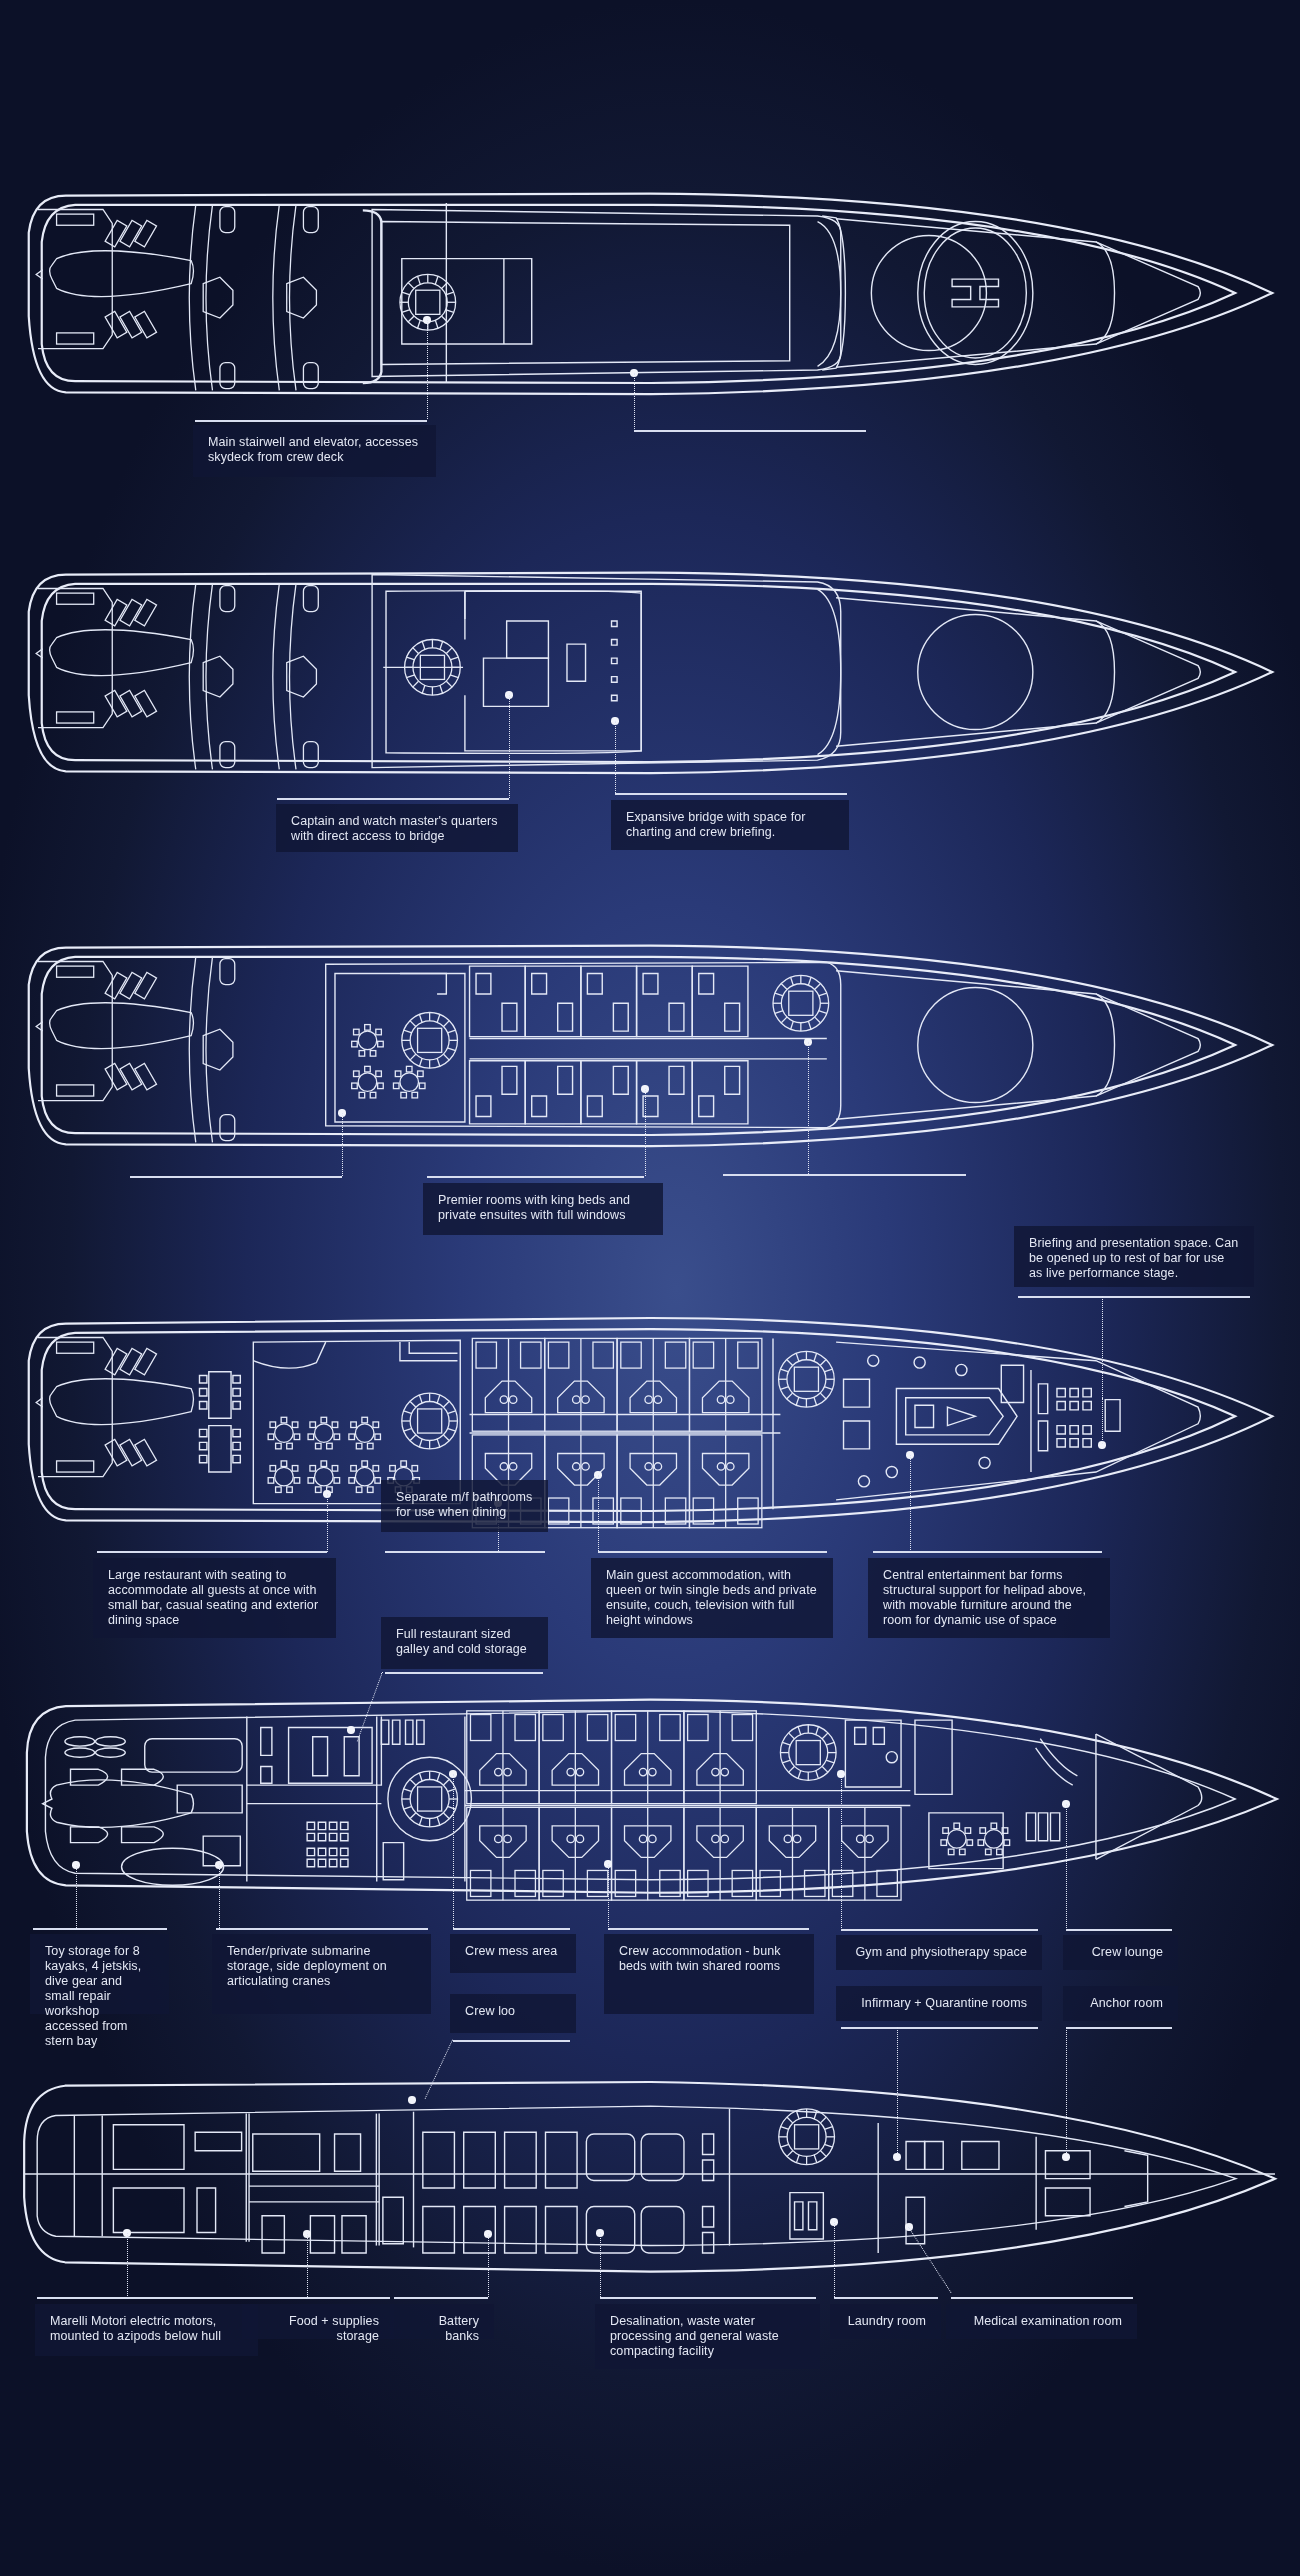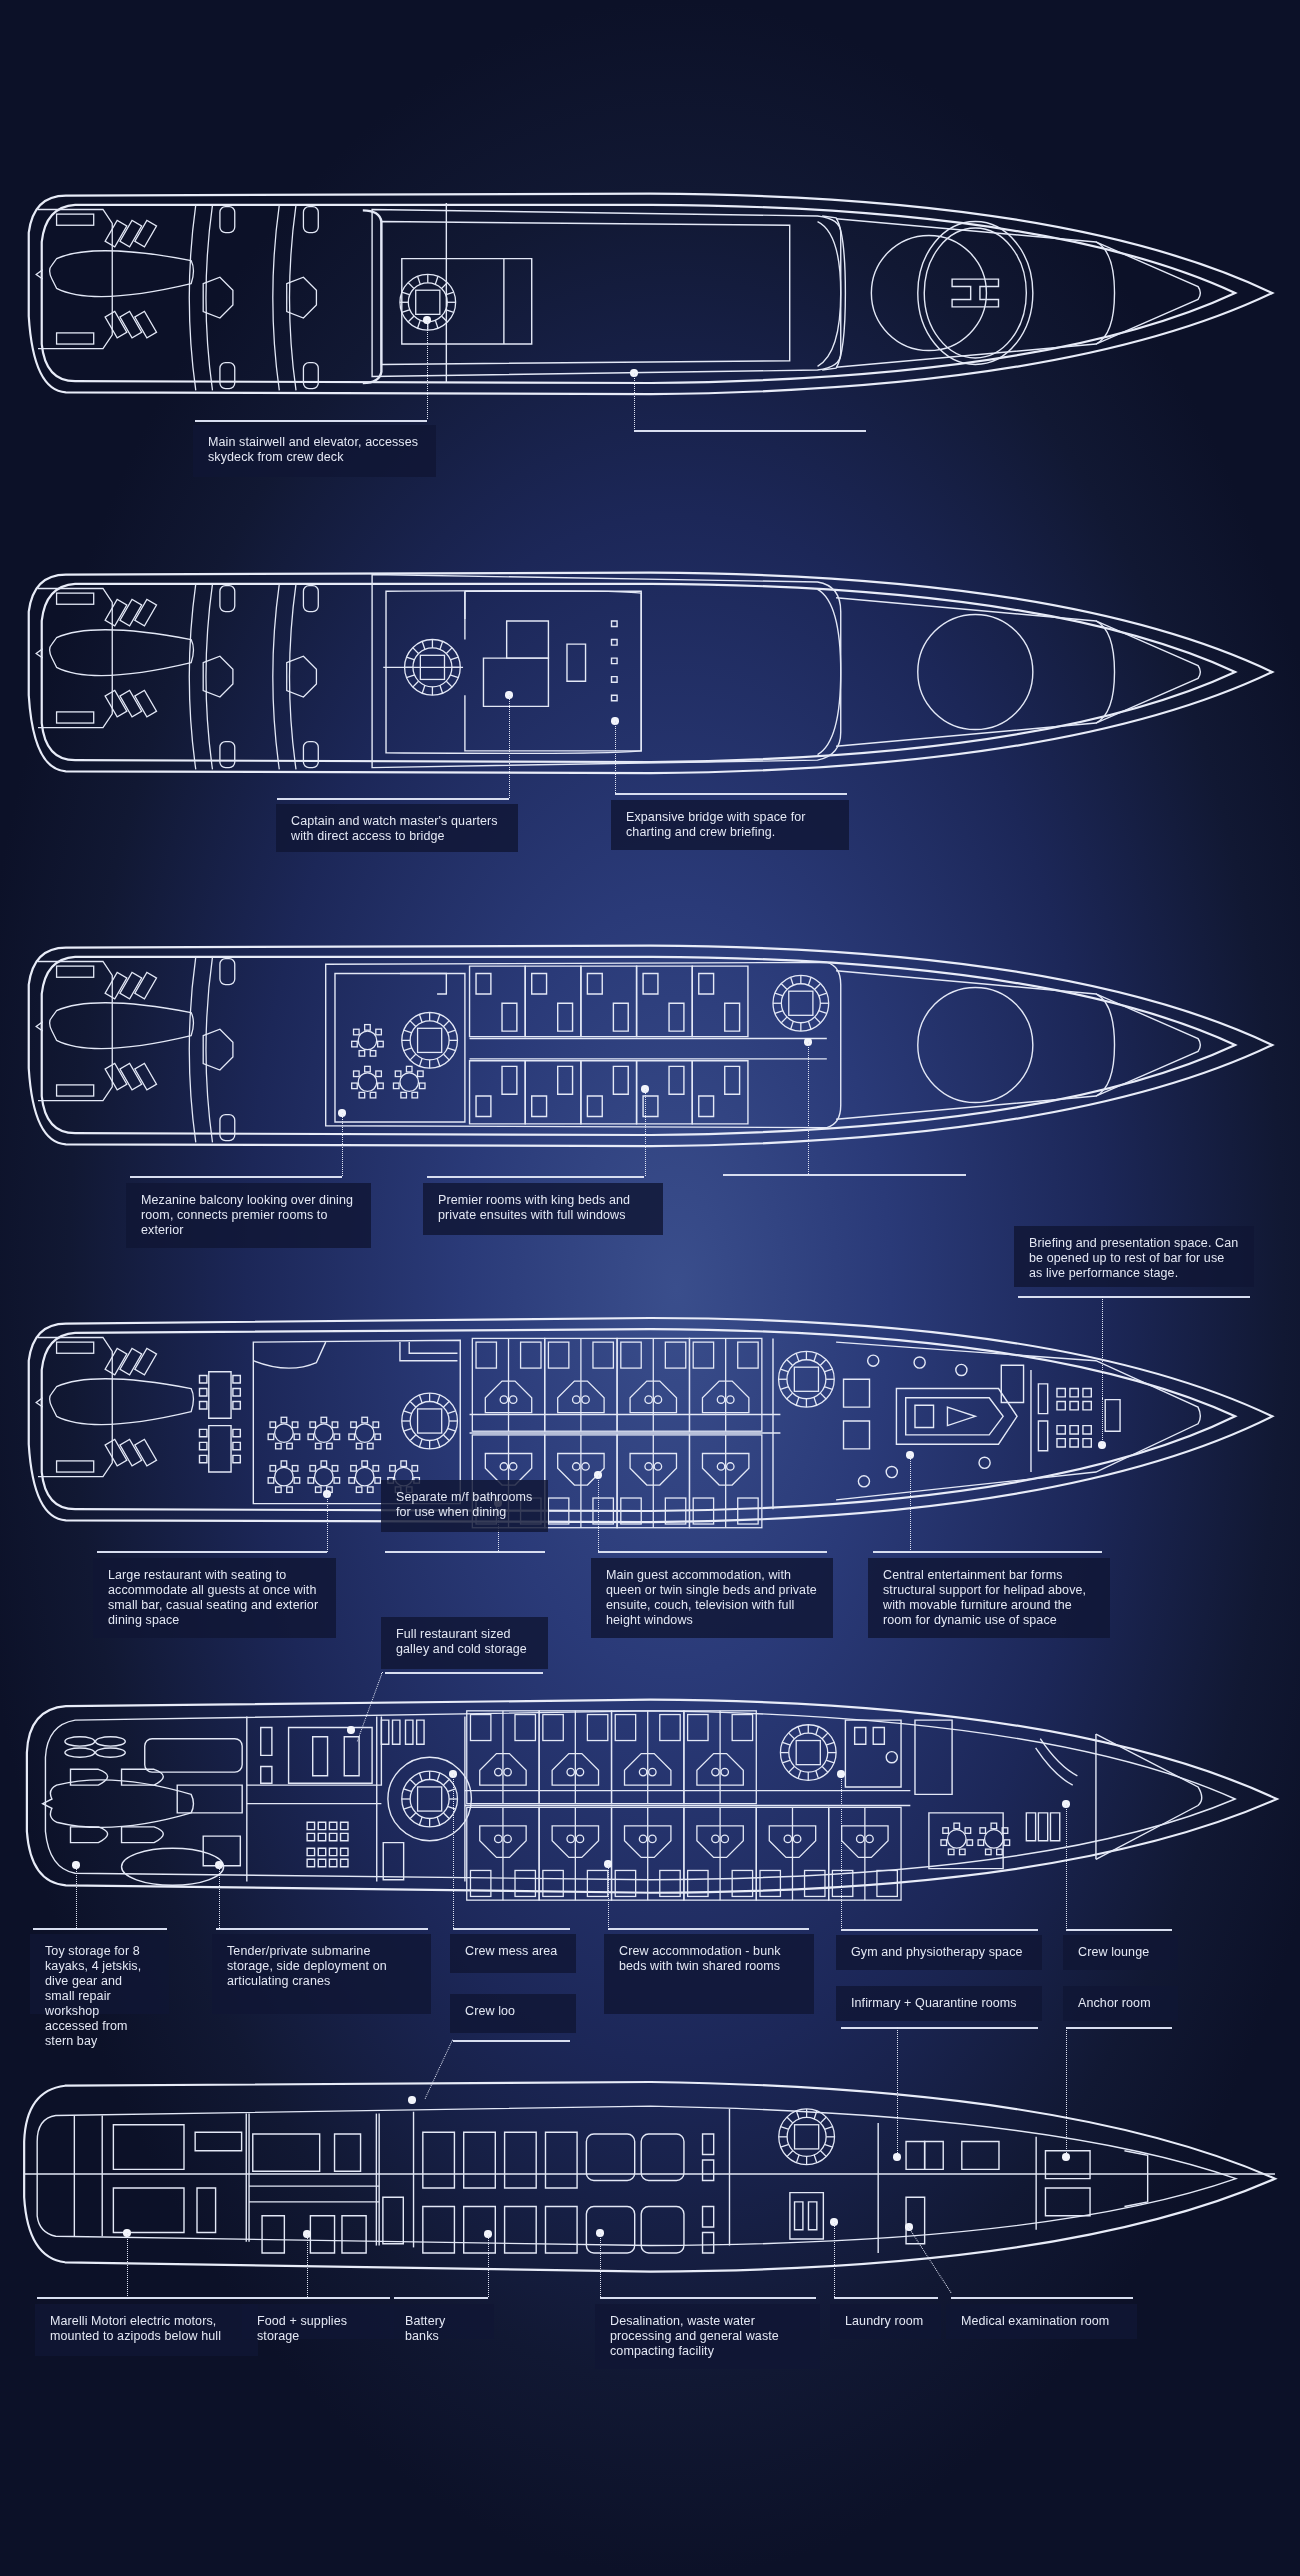--- a/index.html
+++ b/index.html
@@ -13,21 +13,21 @@
   svg.deck *{vector-effect:non-scaling-stroke;}
   .hull{fill:none;stroke:#e8ecf8;stroke-width:2.2;}
   .ln{fill:none;stroke:#e3e8f6;stroke-width:1.4;}
   .ln2{fill:none;stroke:#e3e8f6;stroke-width:2.4;}
   .callout{
     position:absolute;background:rgba(16,22,52,0.82);
     color:#e4e8f4;font-size:12.5px;line-height:15px;
     padding:10.2px 15px 11px 15px;box-sizing:border-box;
     letter-spacing:0.1px;
   }
-  .callout.c{text-align:left;}
+  .callout.c{text-align:right;}
   .bar{position:absolute;height:1.9px;background:#d8def0;}
   .leader{position:absolute;width:0;border-left:1.4px dotted #dfe4f4;}
   .dot{position:absolute;width:7.4px;height:7.4px;border-radius:50%;background:#f2f4fb;margin-left:-3.7px;margin-top:-3.7px;}
   .diag{position:absolute;height:0;border-top:1.4px dotted #dfe4f4;transform-origin:0 0;}
 </style>
 </head>
 <body>
 
 <div class="stage">
 
@@ -468,21 +468,20 @@
 <div class="callout" style="left:276px;top:804px;width:242px;height:48px"><span>Captain and watch master's quarters with direct access to bridge</span></div>
 
 <div class="dot" style="left:615px;top:721px"></div>
 <div class="leader" style="left:615px;top:721px;height:72px"></div>
 <div class="bar" style="left:615px;top:793px;width:232px"></div>
 <div class="callout" style="left:611px;top:800px;width:238px;height:50px"><span>Expansive bridge with space for charting and crew briefing.</span></div>
 
 <div class="dot" style="left:342px;top:1113px"></div>
 <div class="leader" style="left:342px;top:1113px;height:63px"></div>
 <div class="bar" style="left:130px;top:1176px;width:212px"></div>
-<div class="callout" style="left:126px;top:1183px;width:245px;height:65px"><span>Mezanine balcony looking over dining room, connects premier rooms to exterior</span></div>
 
 <div class="dot" style="left:645px;top:1089px"></div>
 <div class="leader" style="left:645px;top:1089px;height:87px"></div>
 <div class="bar" style="left:427px;top:1176px;width:217px"></div>
 <div class="callout" style="left:423px;top:1183px;width:240px;height:52px"><span>Premier rooms with king beds and private ensuites with full windows</span></div>
 
 <div class="dot" style="left:808px;top:1042px"></div>
 <div class="leader" style="left:808px;top:1042px;height:132px"></div>
 <div class="bar" style="left:723px;top:1174px;width:243px"></div>
 

